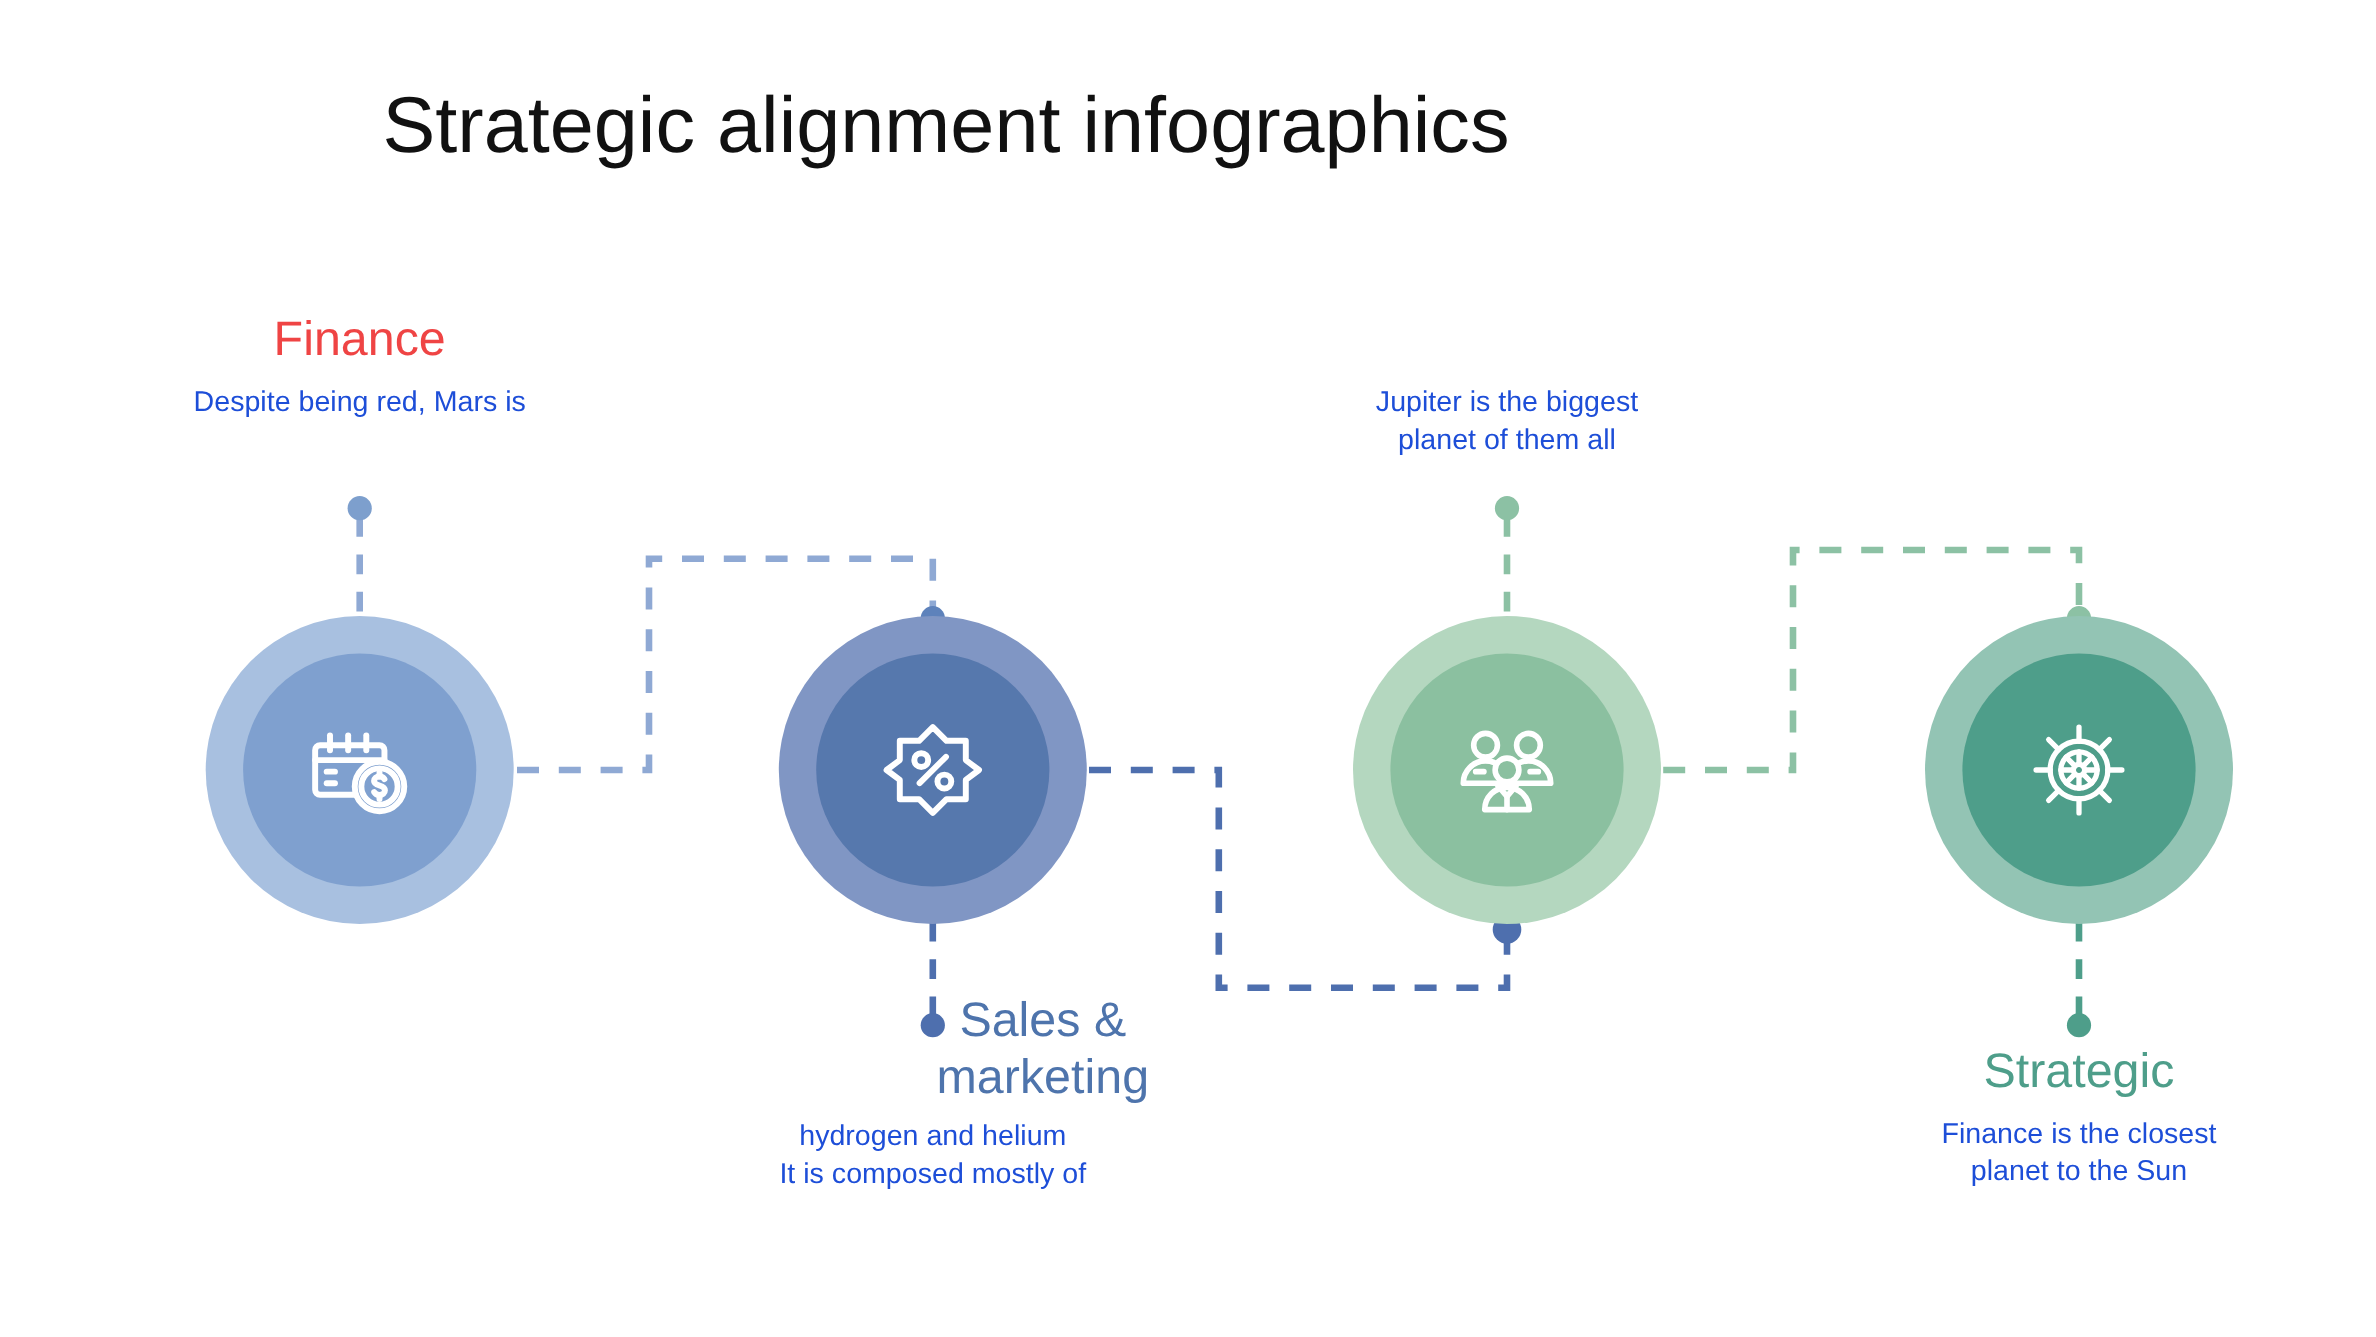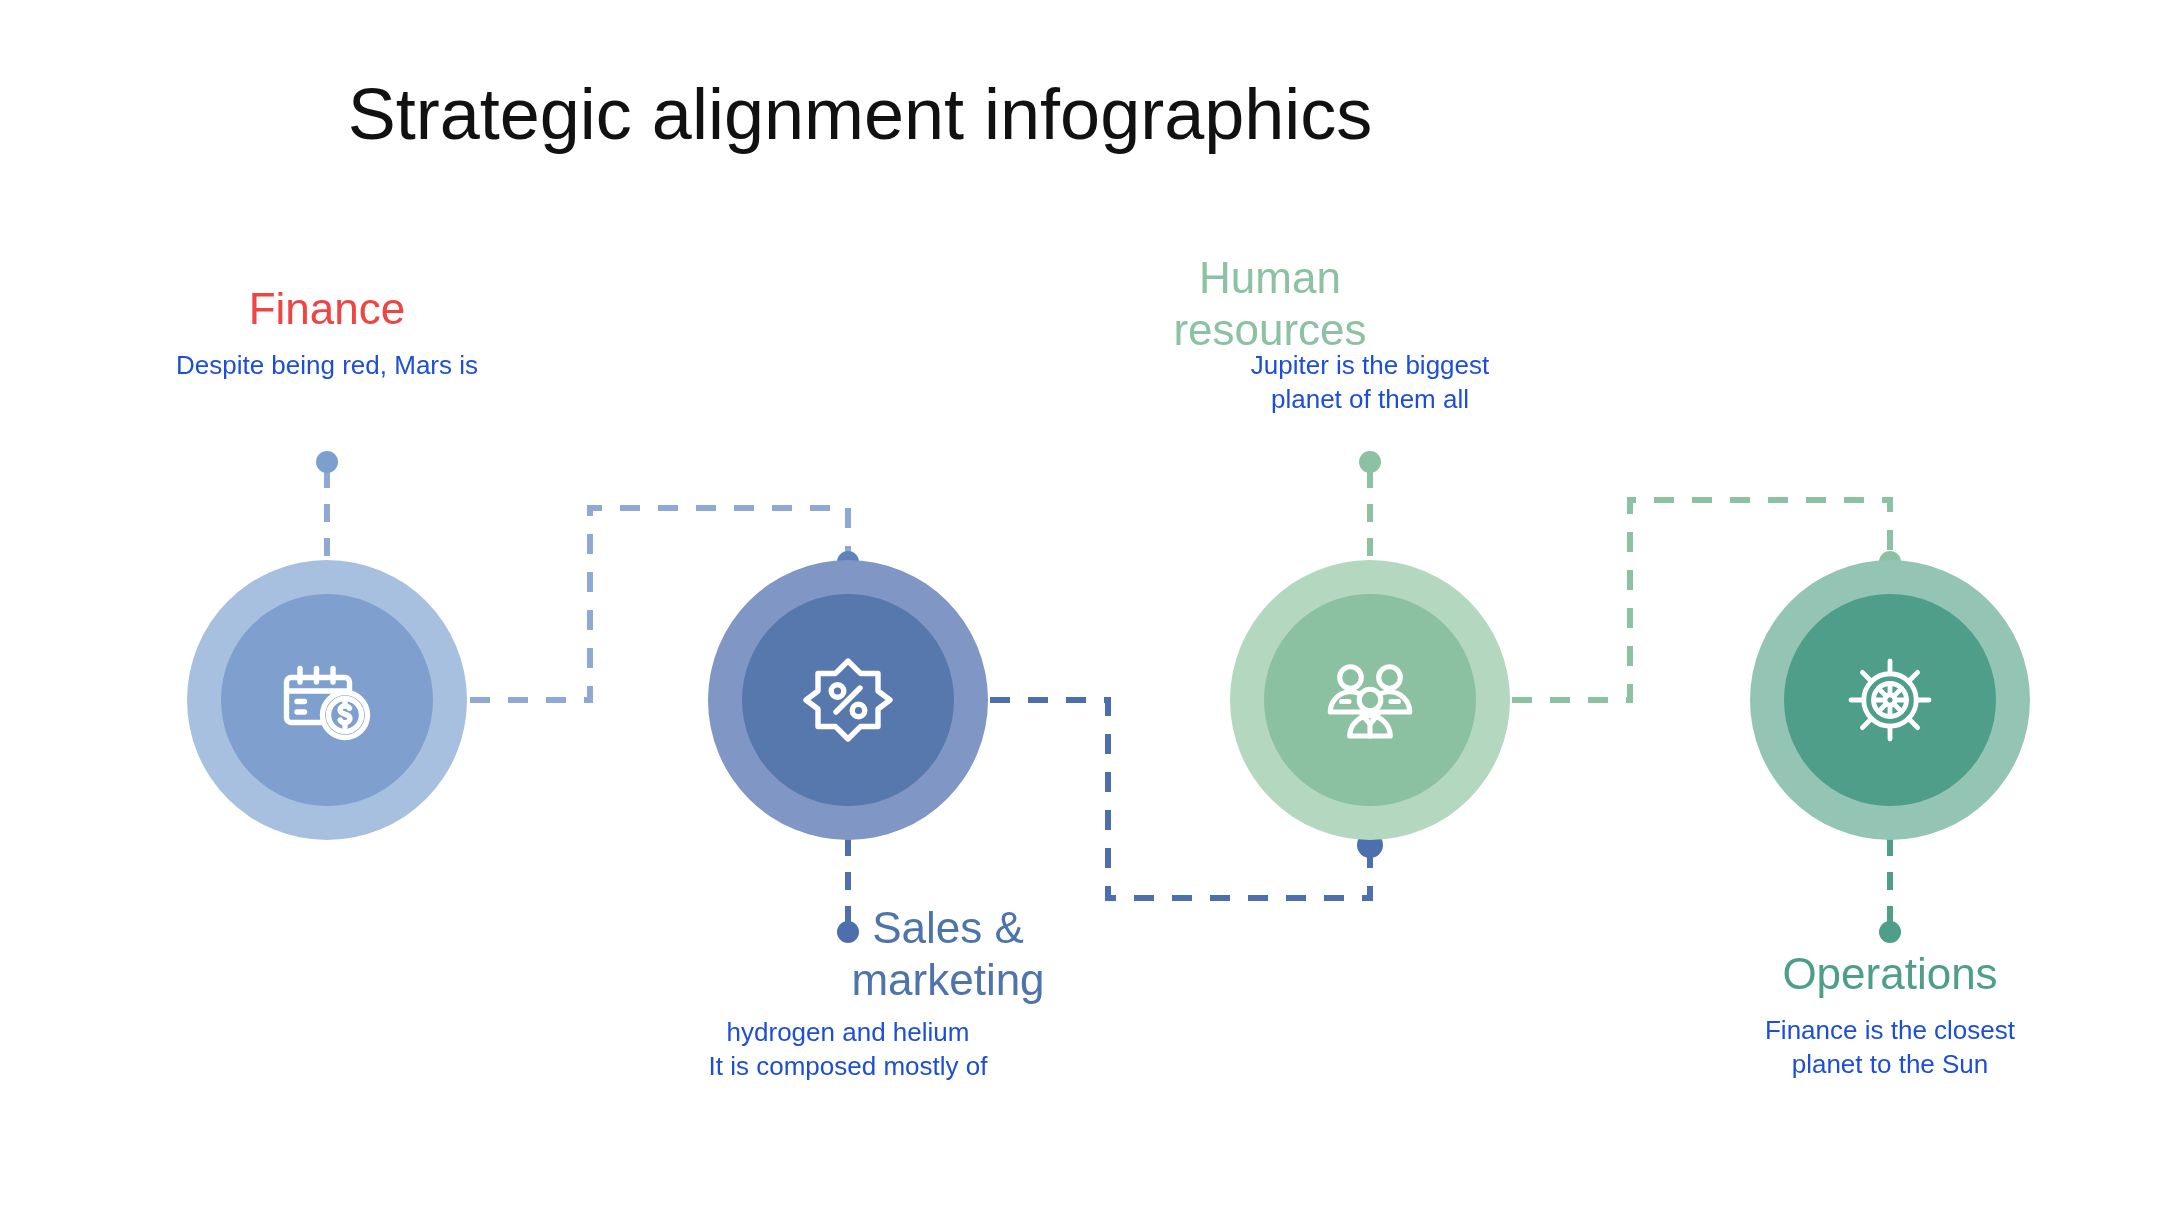--- a/index.html
+++ b/index.html
@@ -219,25 +219,24 @@
   <div class="desc" style="left:77px; top:348px; width:500px;">
     <span>Despite being red, Mars is</span>
   </div>
 
   <div class="label" style="left:848px; top:902px; width:200px; color:#4e74ac;">Sales &amp; marketing</div>
   <div class="desc" style="left:628px; top:1015px; width:440px;">
     <span>hydrogen and helium</span>
     <span>It is composed mostly of</span>
   </div>
 
-  <div class="label" style="left:1370px; top:252px; width:200px; color:#8cc1a4; transform:translateX(-100%);">Human resources</div>
   <div class="desc" style="left:1150px; top:348px; width:440px;">
     <span>Jupiter is the biggest</span>
     <span>planet of them all</span>
   </div>
 
-  <div class="label" style="left:1690px; top:948px; width:400px; color:#4e9e8a;">Operations</div>
+  <div class="label" style="left:1690px; top:948px; width:400px; color:#4e9e8a;">Strategic</div>
   <div class="desc" style="left:1640px; top:1013px; width:500px;">
     <span>Finance is the closest</span>
     <span>planet to the Sun</span>
   </div>
 
 </div>
 
 </body></html>

